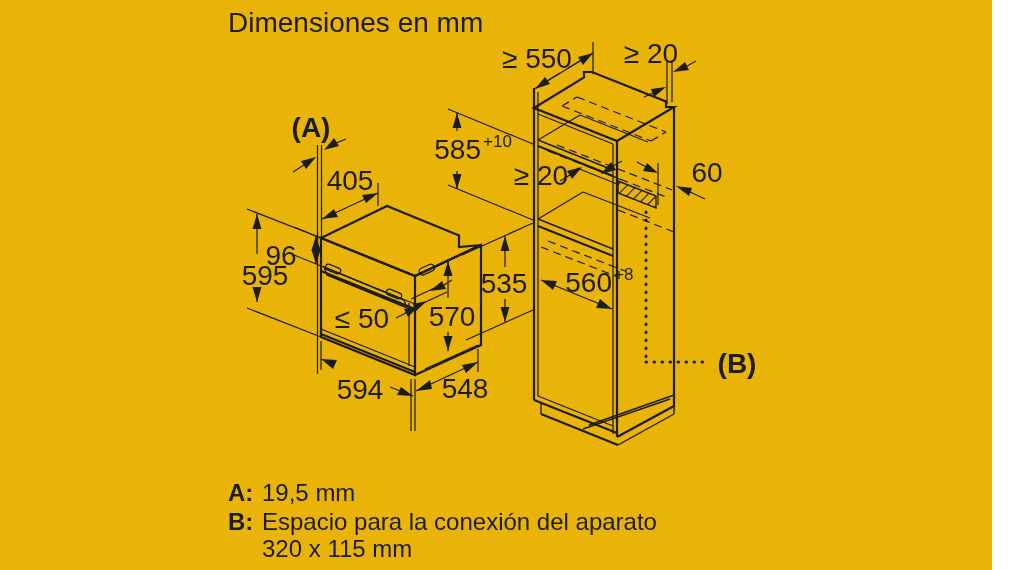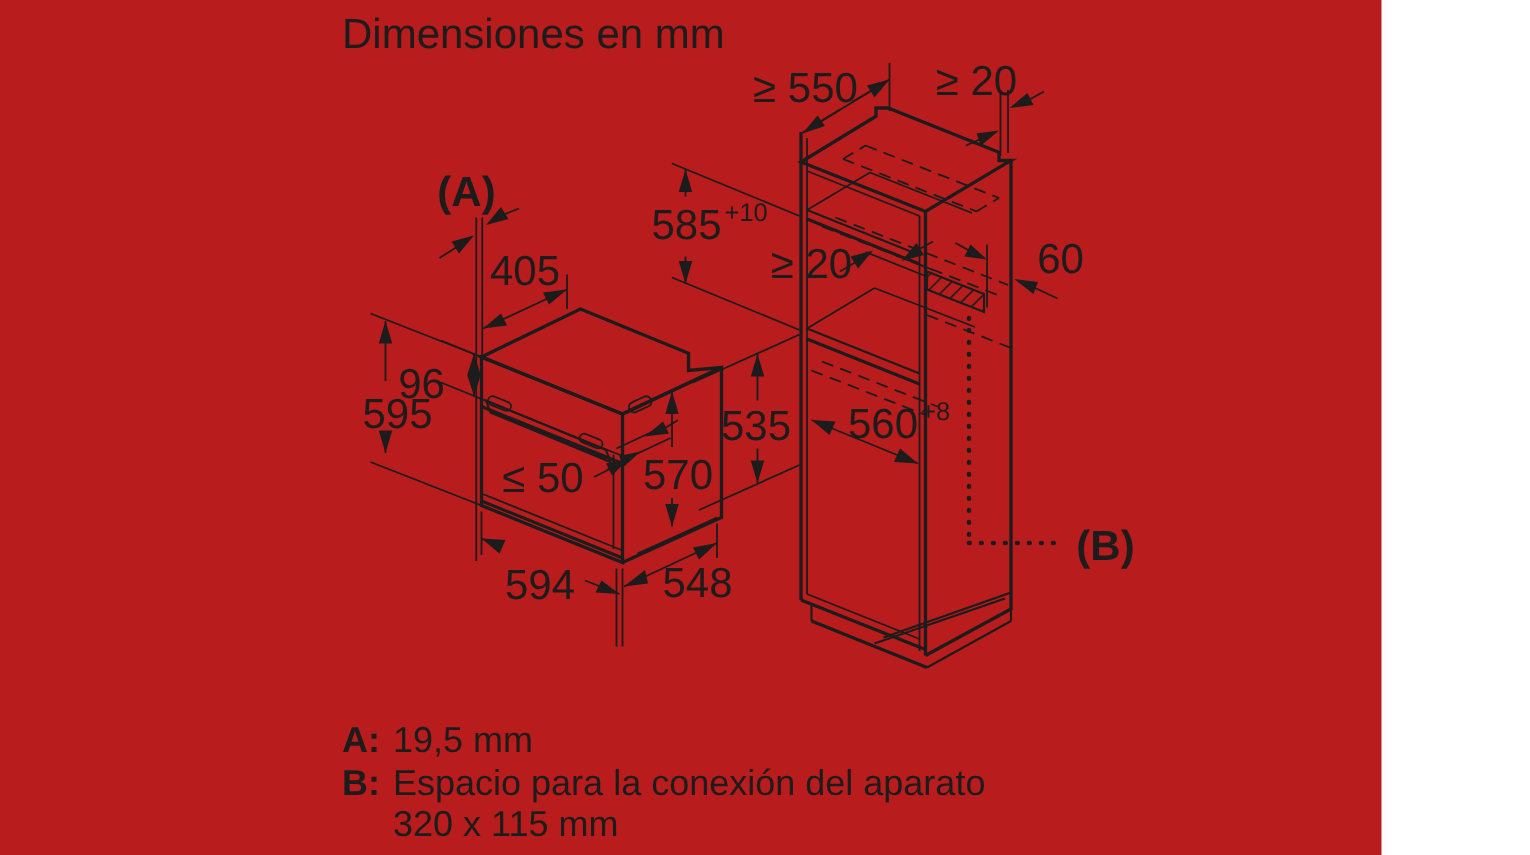--- a/index.html
+++ b/index.html
@@ -1,16 +1,16 @@
 <!DOCTYPE html>
 <html><head>
 <meta charset="utf-8">
 <style>
   html,body{margin:0;padding:0;background:#ffffff;}
-  .stage{position:relative;width:921px;height:570px;background:#b91c1c;overflow:hidden;
+  .stage{position:relative;width:992px;height:570px;background:#eab308;overflow:hidden;
          font-family:"Liberation Sans","DejaVu Sans",sans-serif;}
   svg{display:block}
   svg text{fill:#1c1c1c;font-family:"Liberation Sans","DejaVu Sans",sans-serif;font-size:28px;}
   svg text.sup{font-size:17px;}
   svg text.bold{font-weight:bold;}
   svg text.legend{font-size:24px;}
   .ln{stroke:#1c1c1c;fill:none;}
   .w22{stroke-width:2.2;}
   .w20{stroke-width:2;}
   .w14{stroke-width:1.4;}

